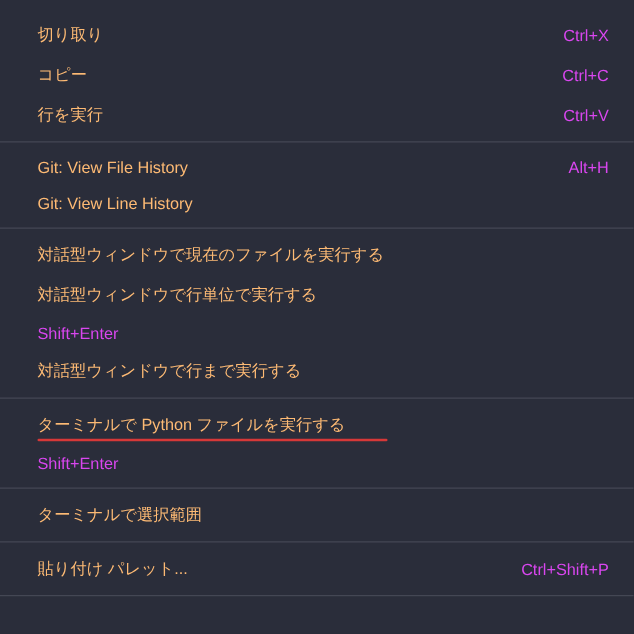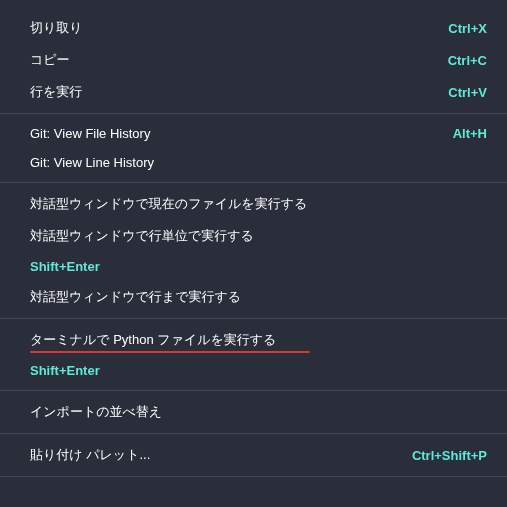--- a/index.html
+++ b/index.html
@@ -22,26 +22,25 @@
     }
     .menu-item {
       display: flex;
       justify-content: space-between;
       align-items: center;
       padding: 7px 20px 7px 30px;
       cursor: pointer;
       position: relative;
     }
     .menu-label {
-      color: #ffffff;
+      color: #fdba74;
     }
     .menu-shortcut {
-      color: #5eead4;
+      color: #d946ef;
       font-size: 13px;
-      font-weight: bold;
     }
     .separator {
       height: 1px;
       background: #444754;
       margin: 5px 0;
     }
     .underline {
       position: absolute;
       bottom: 3px;
       left: 30px;
@@ -109,21 +108,21 @@
     <span class="menu-shortcut"></span>
     <div class="underline"></div>
   </div>
   <div class="menu-item">
     <span class="menu-shortcut">Shift+Enter</span>
   </div>
 
   <div class="separator"></div>
 
   <div class="menu-item">
-    <span class="menu-label">インポートの並べ替え</span>
+    <span class="menu-label">ターミナルで選択範囲</span>
     <span class="menu-shortcut"></span>
   </div>
 
   <div class="separator"></div>
 
   <div class="menu-item">
     <span class="menu-label">貼り付け パレット...</span>
     <span class="menu-shortcut">Ctrl+Shift+P</span>
   </div>
 

